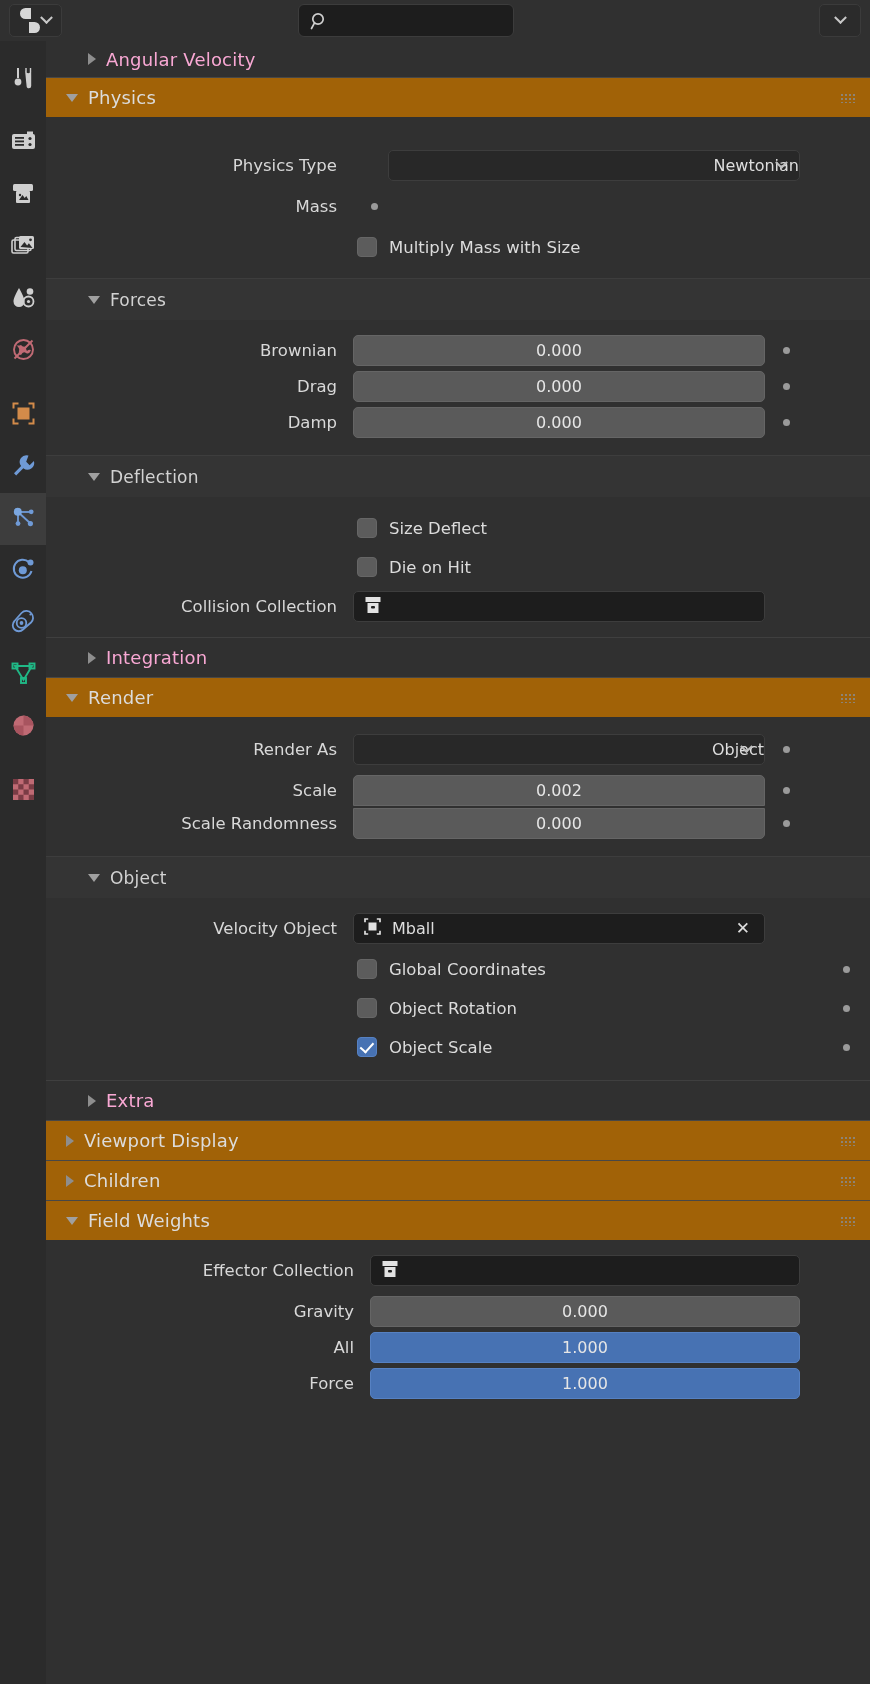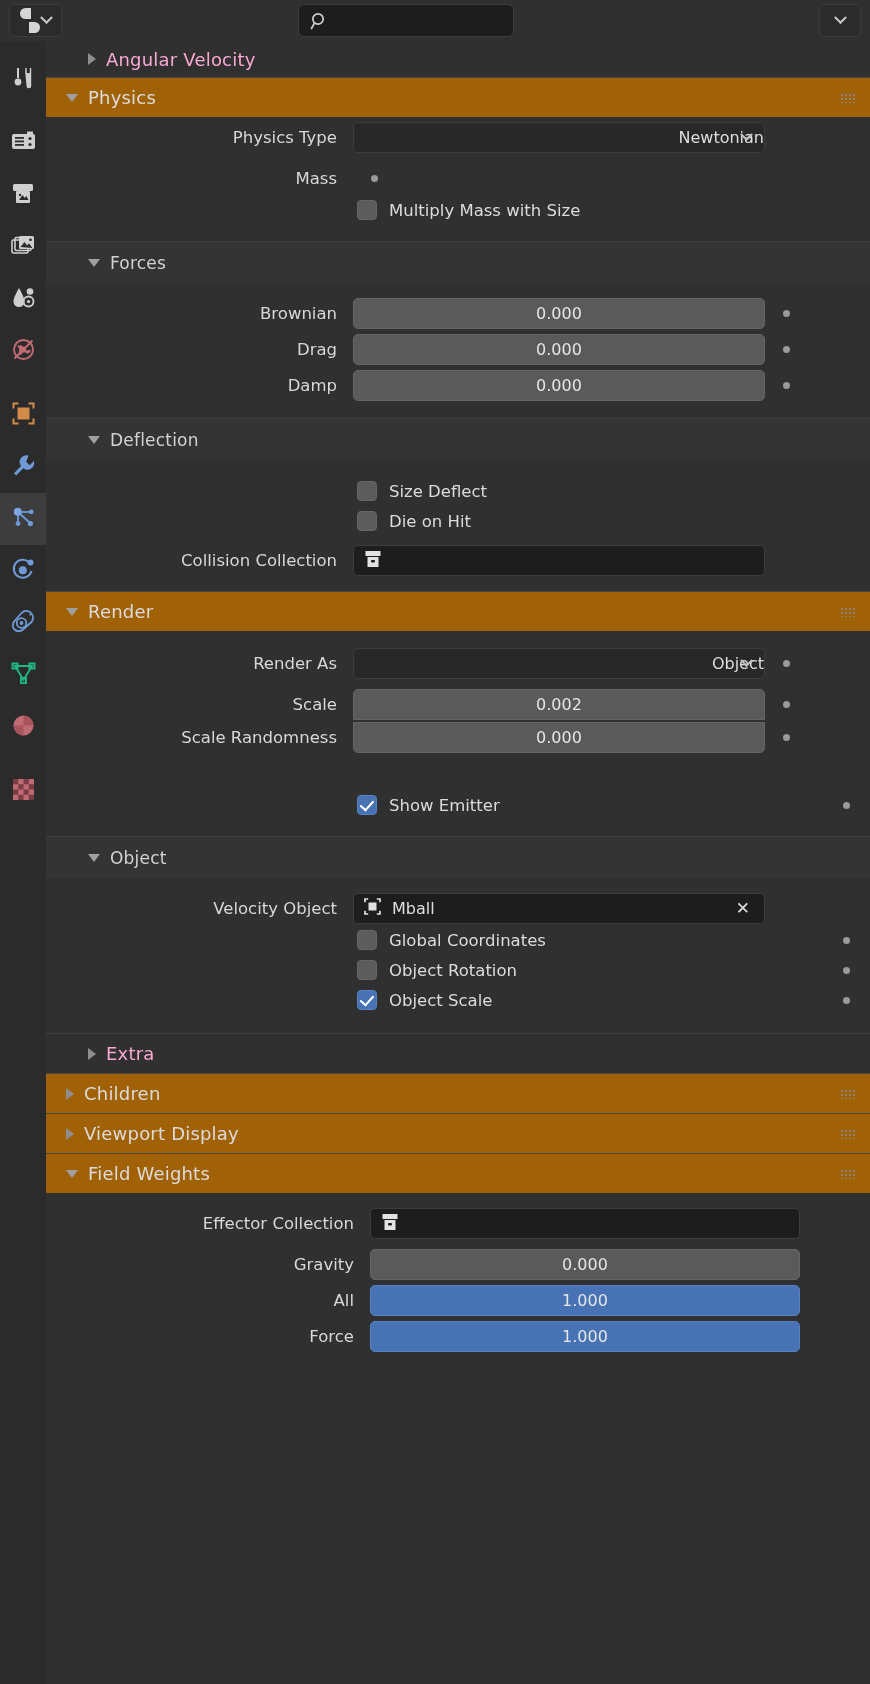--- a/index.html
+++ b/index.html
@@ -114,21 +114,21 @@
   .anim-dot { width: 7px; height: 7px; border-radius: 50%; background: #9a9a9a; margin-left: 18px; }
   .anim-dot.hidden { visibility: hidden; }
 
   
   .stack .fld.value { border-radius: 0; }
   .stack .row:first-child .fld.value { border-top-left-radius: 5px; border-top-right-radius: 5px; }
   .stack .row:last-child  .fld.value { border-bottom-left-radius: 5px; border-bottom-right-radius: 5px; }
   .stack .row + .row { margin-top: 0; }
 
   
-  .chkrow { display: flex; align-items: center; height: 30px; margin-top: 0; }
+  .chkrow { display: flex; align-items: center; height: 30px; margin-top: 9px; }
   .chkrow .spacer { width: 307px; }
   .cbox { width: 20px; height: 20px; border-radius: 4px; background: #5c5c5c; border: 1px solid #666;
           margin-left: 4px; flex: none; }
   .cbox.on { background: #4772b3; border-color: #5681c2; display: flex; align-items: center; justify-content: center; }
   .cbox.on::after { content: ""; width: 6px; height: 11px; border-right: 2.6px solid #fff;
                     border-bottom: 2.6px solid #fff; transform: rotate(42deg) translate(-1px,-1px); }
   .chklabel { color: #dcdcdc; font-size: 16.5px; margin-left: 12px; white-space: nowrap; }
   .chkrow .anim-dot { margin-left: auto; margin-right: 20px; }
 
   .spacer-h { height: 16px; }
@@ -344,21 +344,21 @@
   </div>
 
   <div class="panel-header">
     <span class="tri tri-down"></span>
     <span class="panel-title">Physics</span>
     <span class="grip"></span>
   </div>
 
   <div class="panel-body">
 
-    <div class="row" style="margin-top:4px;">
+    <div class="row" style="margin-top:32px;gap:35px;">
       <span class="lbl">Physics Type</span>
       <div class="fld enum">
         <span class="fld-text">Newtonian</span>
         <span class="enum-arrow"></span>
       </div>
       <span class="anim-dot hidden"></span>
     </div>
 
     <div class="row">
       <span class="lbl">Mass</span>
@@ -432,20 +432,24 @@
           </svg>
         </span>
         <span class="fld-text" style="margin-left:6px;"></span>
       </div>
       <span class="anim-dot hidden"></span>
     </div>
 
     <div class="pad-b"></div>
   </div>
 
+  <div class="panel-header sub">
+    <span class="tri tri-right" style="margin-left:42px;"></span>
+    <span class="panel-title dim">Integration</span>
+  </div>
 
   <div class="panel-header">
     <span class="tri tri-down"></span>
     <span class="panel-title">Render</span>
     <span class="grip"></span>
   </div>
 
   <div class="panel-body">
 
     <div class="row" style="margin-top:16px;">
@@ -467,26 +471,20 @@
       </div>
       <div class="row">
         <span class="lbl">Scale Randomness</span>
         <div class="fld value">
           <span class="fld-text">0.000</span>
         </div>
         <span class="anim-dot"></span>
       </div>
     </div>
 
-    <div class="chkrow" style="margin-top:36px;">
-      <span class="spacer"></span>
-      <span class="cbox on"></span>
-      <span class="chklabel">Show Emitter</span>
-      <span class="anim-dot"></span>
-    </div>
 
     <div class="spacer-h"></div>
 
     <div class="subhead">
       <span class="tri tri-down"></span>
       <span class="panel-title">Object</span>
     </div>
 
     <div class="row" style="margin-top:14px;">
       <span class="lbl">Velocity Object</span>
@@ -527,27 +525,27 @@
     <div class="pad-b" style="height:18px;"></div>
   </div>
 
   <div class="panel-header sub">
     <span class="tri tri-right" style="margin-left:42px;"></span>
     <span class="panel-title dim">Extra</span>
   </div>
 
   <div class="panel-header">
     <span class="tri tri-right"></span>
-    <span class="panel-title">Children</span>
+    <span class="panel-title">Viewport Display</span>
     <span class="grip"></span>
   </div>
 
   <div class="panel-header">
     <span class="tri tri-right"></span>
-    <span class="panel-title">Viewport Display</span>
+    <span class="panel-title">Children</span>
     <span class="grip"></span>
   </div>
 
   <div class="panel-header">
     <span class="tri tri-down"></span>
     <span class="panel-title">Field Weights</span>
     <span class="grip"></span>
   </div>
 
   <div class="panel-body fw">

